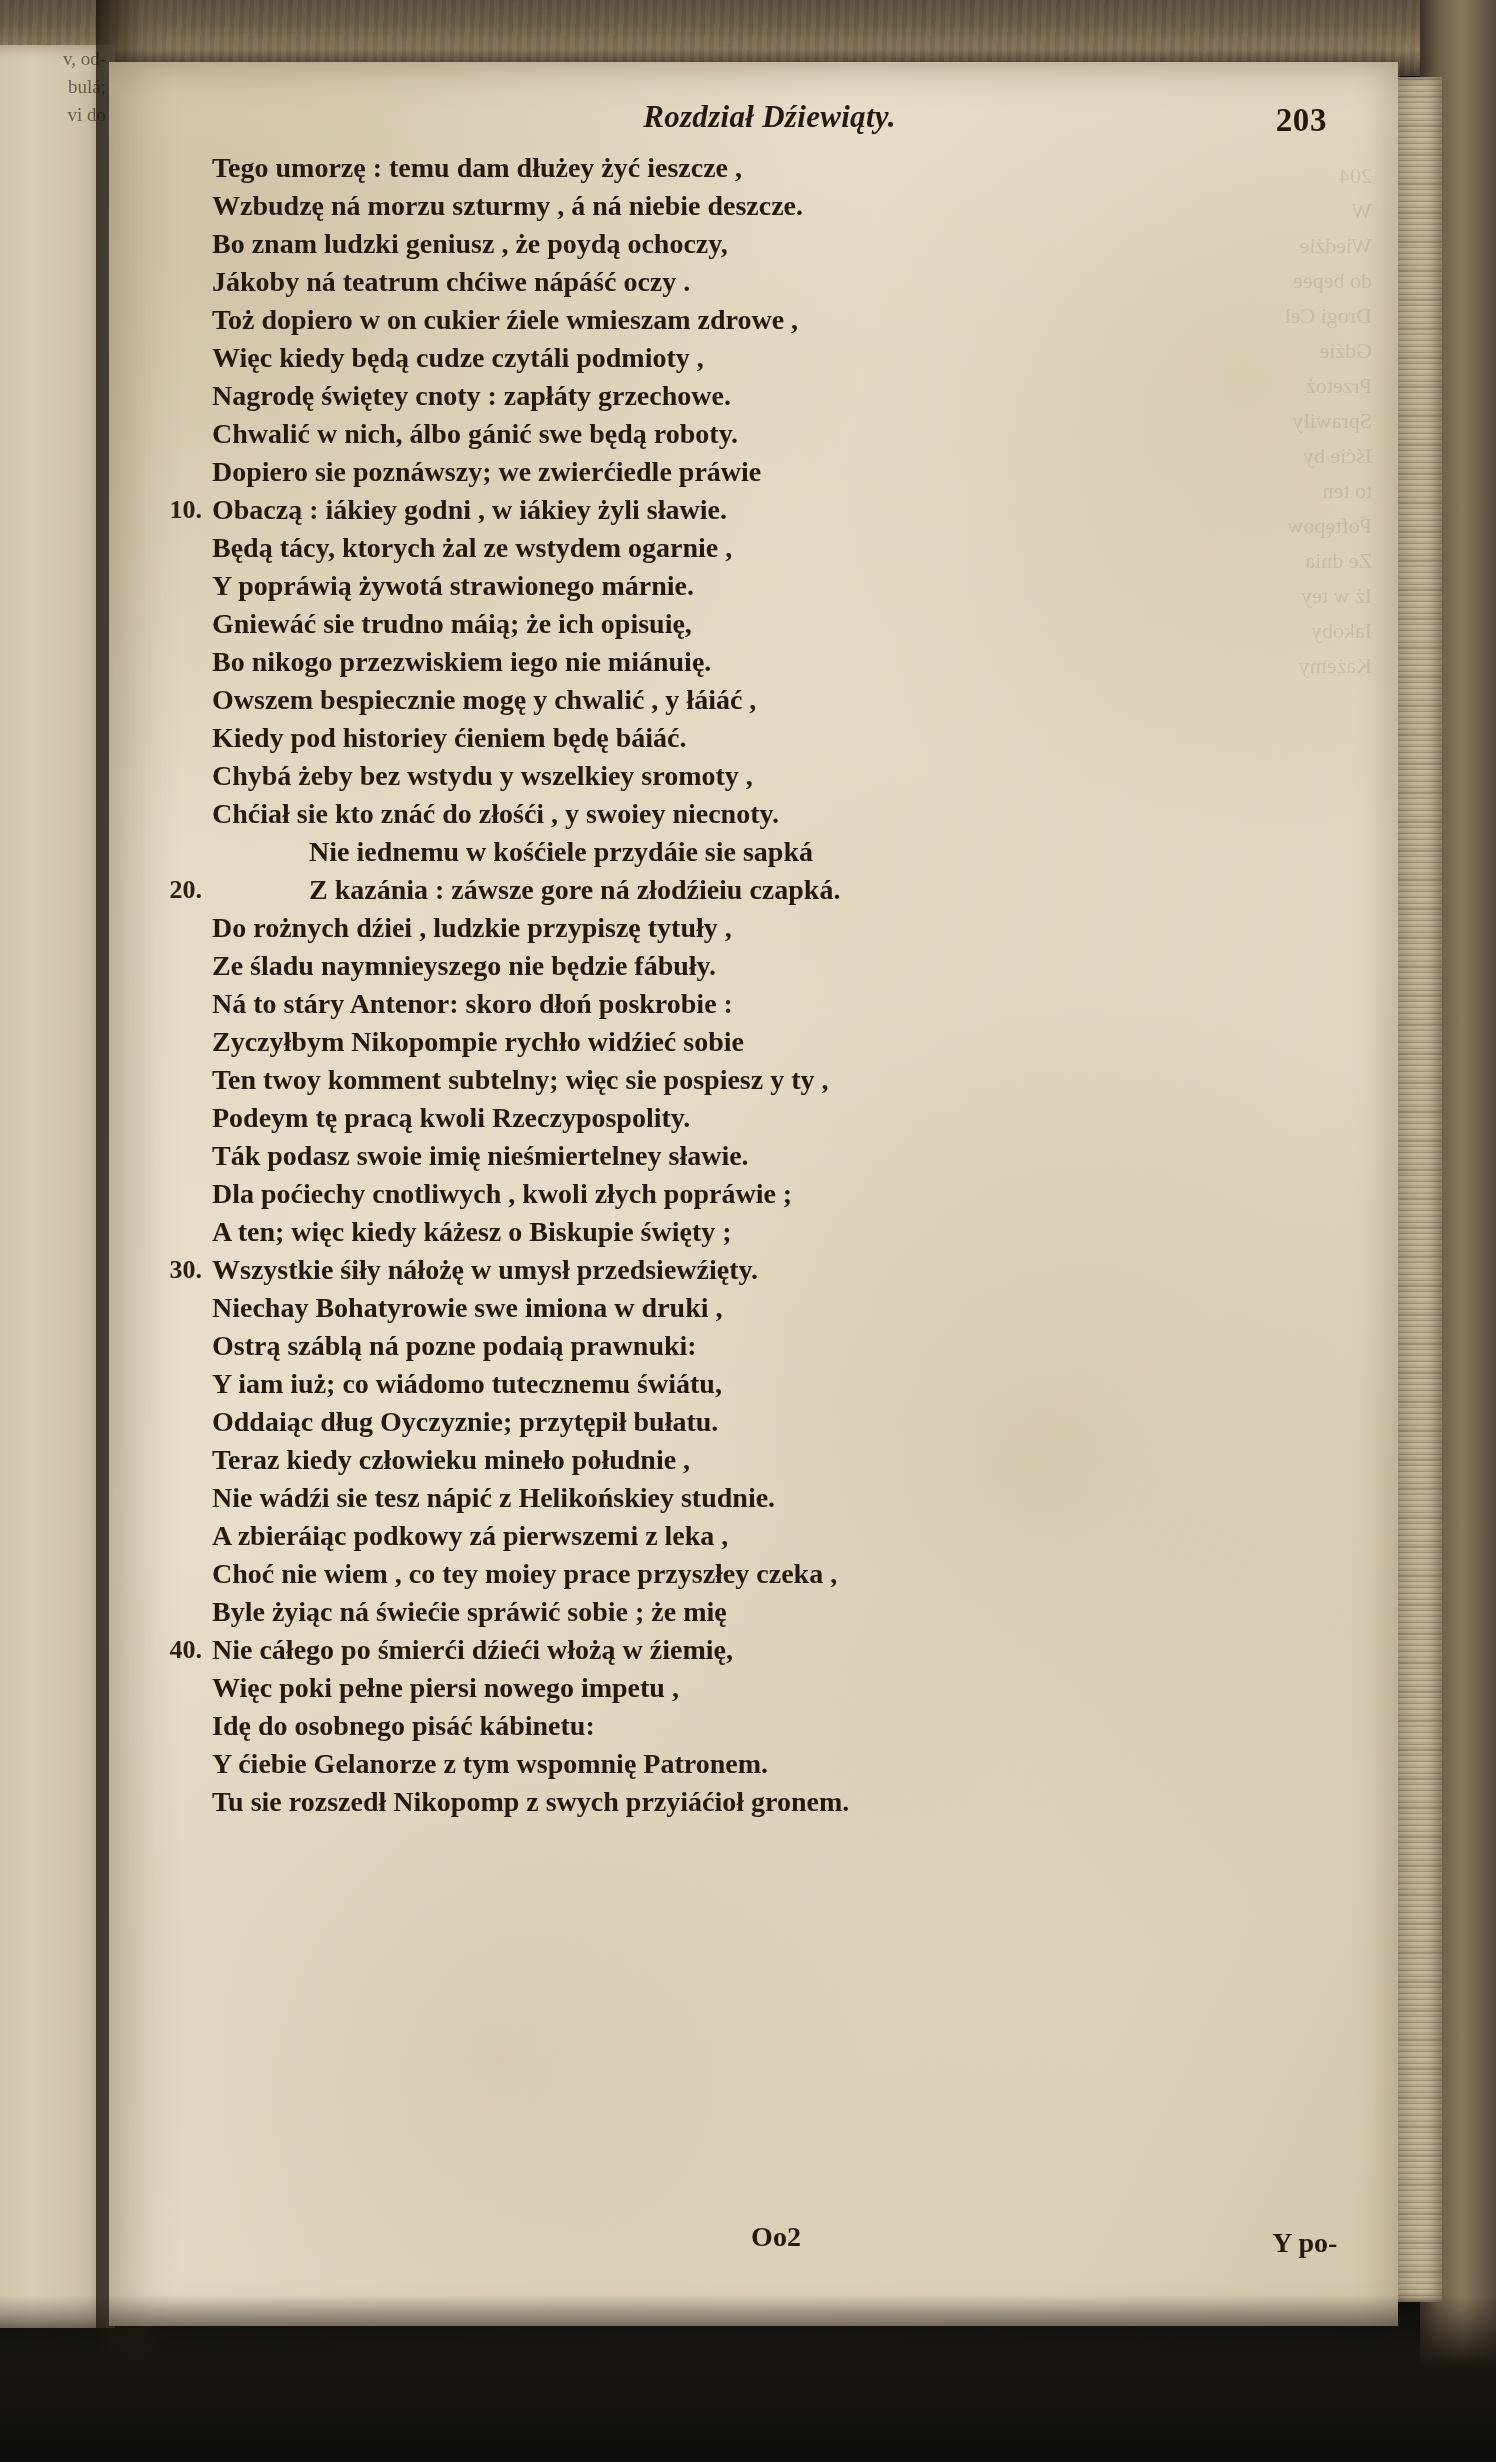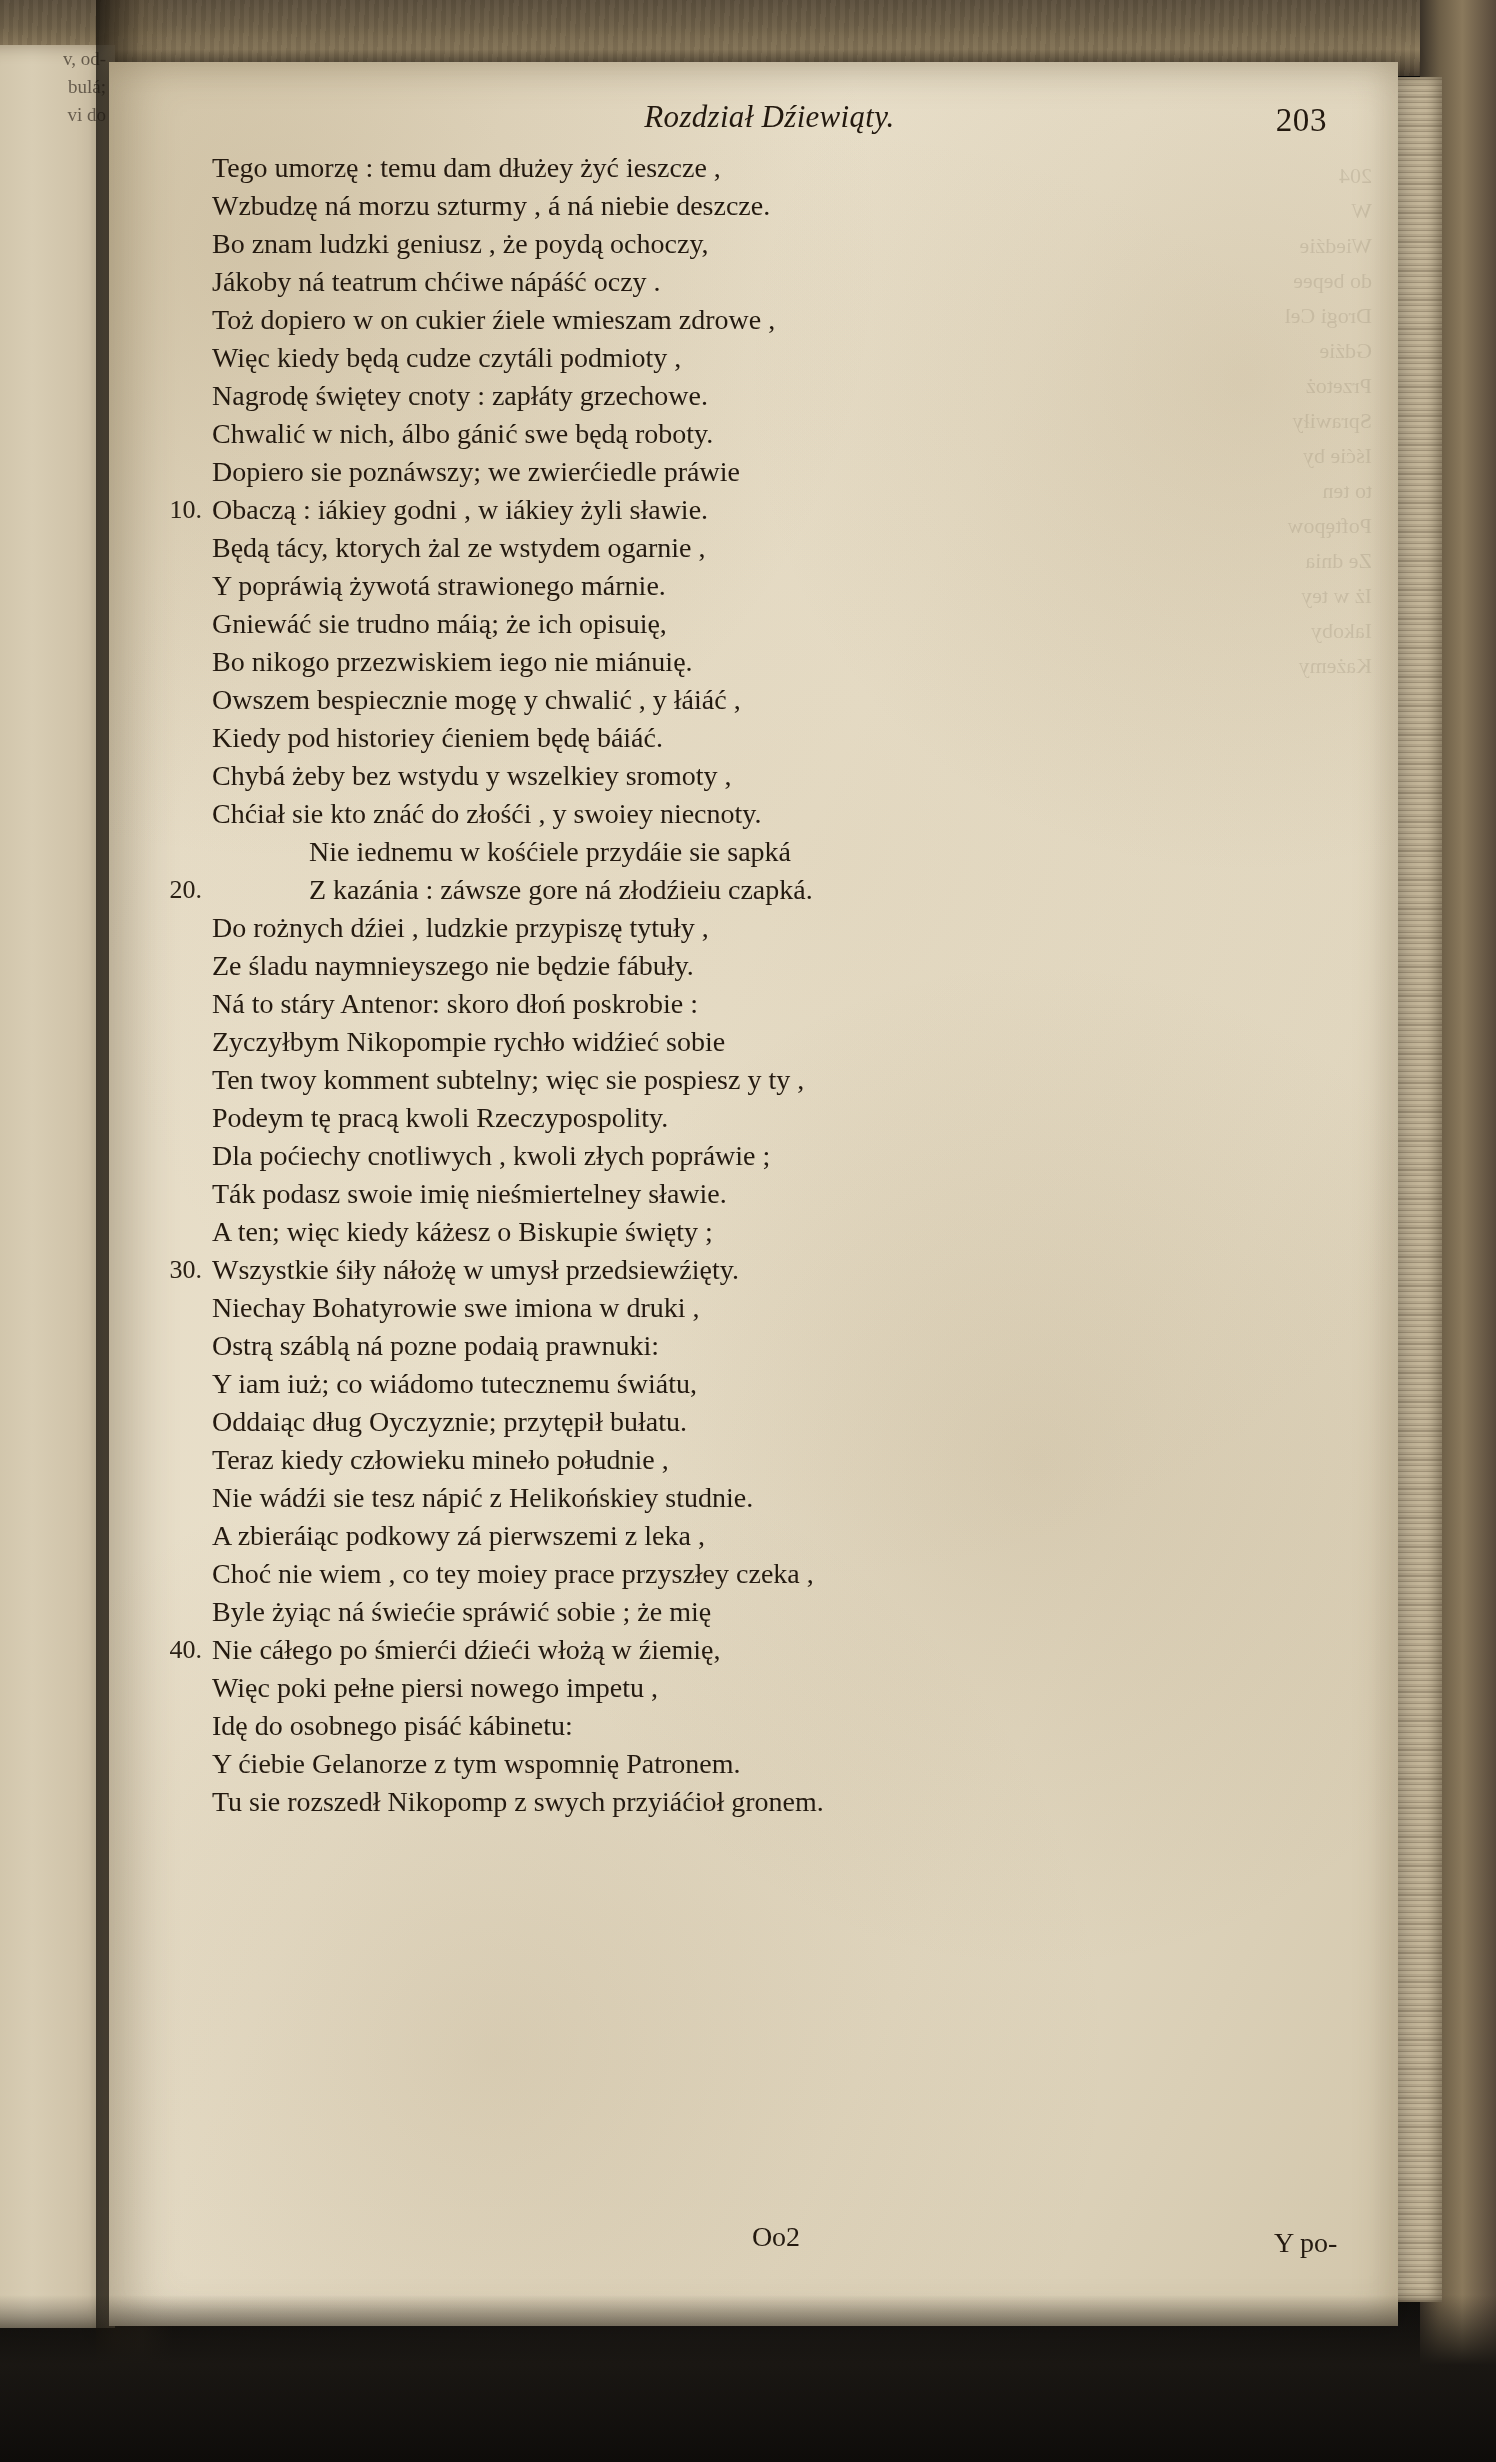--- a/index.html
+++ b/index.html
@@ -152,20 +152,21 @@
     overflow: hidden;
     font-family: "Liberation Serif", serif;
   }
 
   
   .page-content {
     position: absolute;
     left: 0; top: 0; right: 0; bottom: 0;
     padding: 16px;
     color: #241c12;
+    font-weight: bold;
   }
 
   .header-row {
     position: absolute;
     left: 103px;
     right: 71px;
     top: 37px;
     height: 38px;
   }
   .running-title {
@@ -305,22 +306,22 @@
           <div class="vline"><span class="num"></span><span class="txt">Chybá żeby bez wstydu y wszelkiey sromoty ,</span></div>
           <div class="vline"><span class="num"></span><span class="txt">Chćiał sie kto znáć do złośći , y swoiey niecnoty.</span></div>
           <div class="vline indent"><span class="num"></span><span class="txt">Nie iednemu w kośćiele przydáie sie sapká</span></div>
           <div class="vline indent"><span class="num">20.</span><span class="txt">Z kazánia : záwsze gore ná złodźieiu czapká.</span></div>
           <div class="vline"><span class="num"></span><span class="txt">Do rożnych dźiei , ludzkie przypiszę tytuły ,</span></div>
           <div class="vline"><span class="num"></span><span class="txt">Ze śladu naymnieyszego nie będzie fábuły.</span></div>
           <div class="vline"><span class="num"></span><span class="txt">Ná to stáry Antenor: skoro dłoń poskrobie :</span></div>
           <div class="vline"><span class="num"></span><span class="txt">Zyczyłbym Nikopompie rychło widźieć sobie</span></div>
           <div class="vline"><span class="num"></span><span class="txt">Ten twoy komment subtelny; więc sie pospiesz y ty ,</span></div>
           <div class="vline"><span class="num"></span><span class="txt">Podeym tę pracą kwoli Rzeczypospolity.</span></div>
+          <div class="vline"><span class="num"></span><span class="txt">Ták podasz swoie imię nieśmiertelney sławie.</span></div>
           <div class="vline"><span class="num"></span><span class="txt">Dla poćiechy cnotliwych , kwoli złych popráwie ;</span></div>
-          <div class="vline"><span class="num"></span><span class="txt">Ták podasz swoie imię nieśmiertelney sławie.</span></div>
           <div class="vline"><span class="num"></span><span class="txt">A ten; więc kiedy káżesz o Biskupie święty ;</span></div>
           <div class="vline"><span class="num">30.</span><span class="txt">Wszystkie śiły náłożę w umysł przedsiewźięty.</span></div>
           <div class="vline"><span class="num"></span><span class="txt">Niechay Bohatyrowie swe imiona w druki ,</span></div>
           <div class="vline"><span class="num"></span><span class="txt">Ostrą száblą ná pozne podaią prawnuki:</span></div>
           <div class="vline"><span class="num"></span><span class="txt">Y iam iuż; co wiádomo tutecznemu świátu,</span></div>
           <div class="vline"><span class="num"></span><span class="txt">Oddaiąc dług Oyczyznie; przytępił bułatu.</span></div>
           <div class="vline"><span class="num"></span><span class="txt">Teraz kiedy człowieku mineło południe ,</span></div>
           <div class="vline"><span class="num"></span><span class="txt">Nie wádźi sie tesz nápić z Helikońskiey studnie.</span></div>
           <div class="vline"><span class="num"></span><span class="txt">A zbieráiąc podkowy zá pierwszemi z lekа ,</span></div>
           <div class="vline"><span class="num"></span><span class="txt">Choć nie wiem , co tey moiey prace przyszłey czeka ,</span></div>

